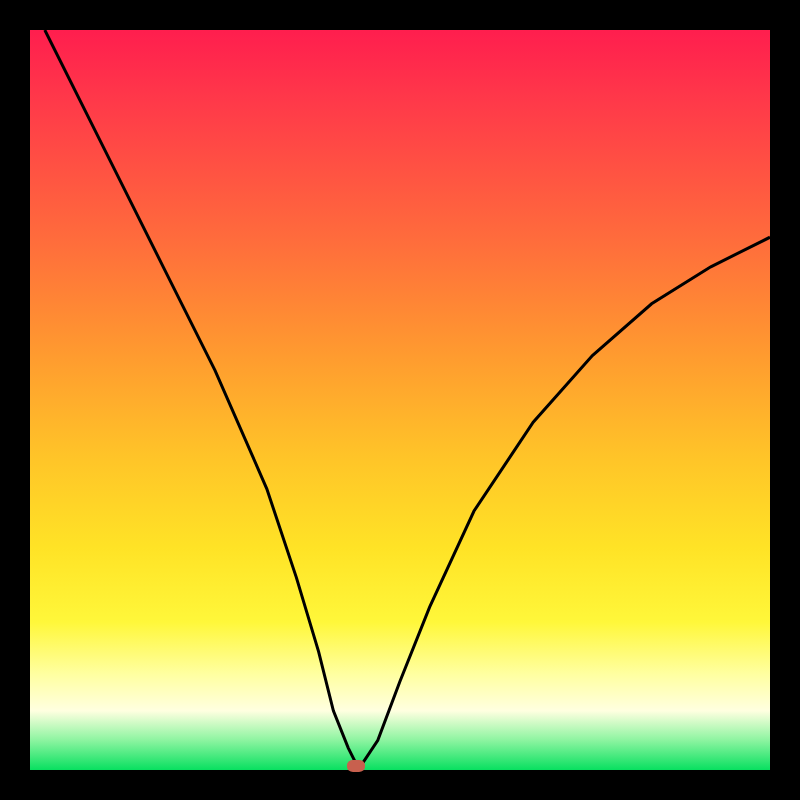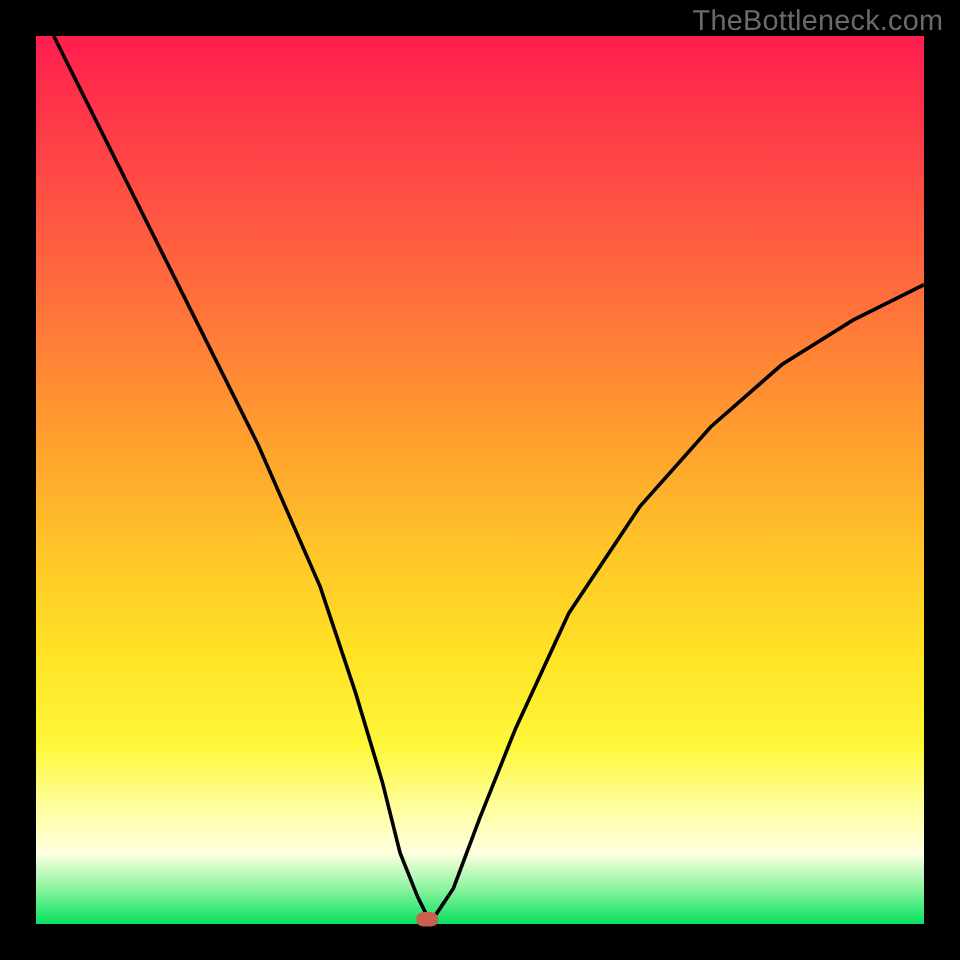--- a/index.html
+++ b/index.html
@@ -65,21 +65,20 @@
     border-radius: 6px / 5px;
     background: #c8604e;
     transform: translate(-50%, -50%);
     z-index: 5;
   }
 </style>
 </head>
 <body>
 
 <div class="frame">
-  <div class="watermark">TheBottleneck.com</div>
 
   <div class="plot">
     <div class="gradient-bg"></div>
 
     <svg class="curve" viewBox="0 0 100 100" preserveAspectRatio="none">
       <path d="M2.00 0.00 L10.00 16.00 L18.00 32.00 L25.00 46.00 L32.00 62.00 L36.00 74.00 L39.00 84.00 L41.00 92.00 L43.00 97.00 L44.00 99.00 L45.00 99.00 L47.00 96.00 L50.00 88.00 L54.00 78.00 L60.00 65.00 L68.00 53.00 L76.00 44.00 L84.00 37.00 L92.00 32.00 L100.00 28.00" fill="none" stroke="#000" stroke-width="3" vector-effect="non-scaling-stroke"></path>
     </svg>
 
     <div class="minimum-marker" style="left: 44%; top: 99.5%;"></div>
   </div>

